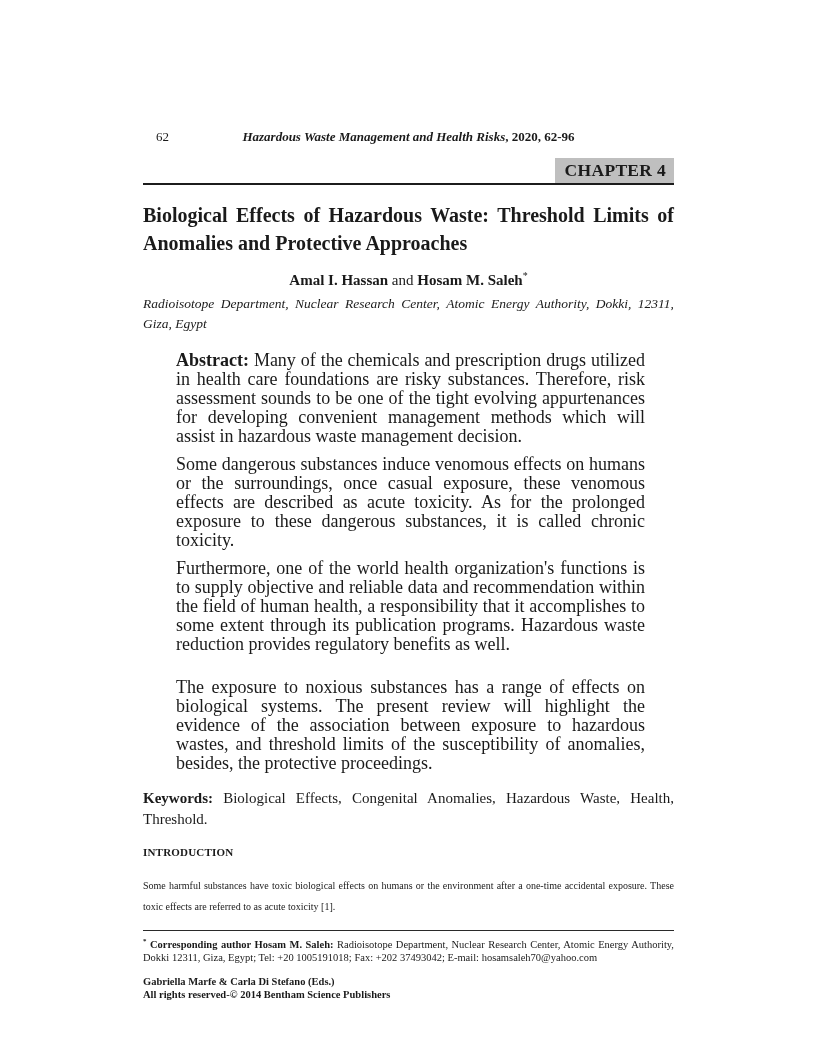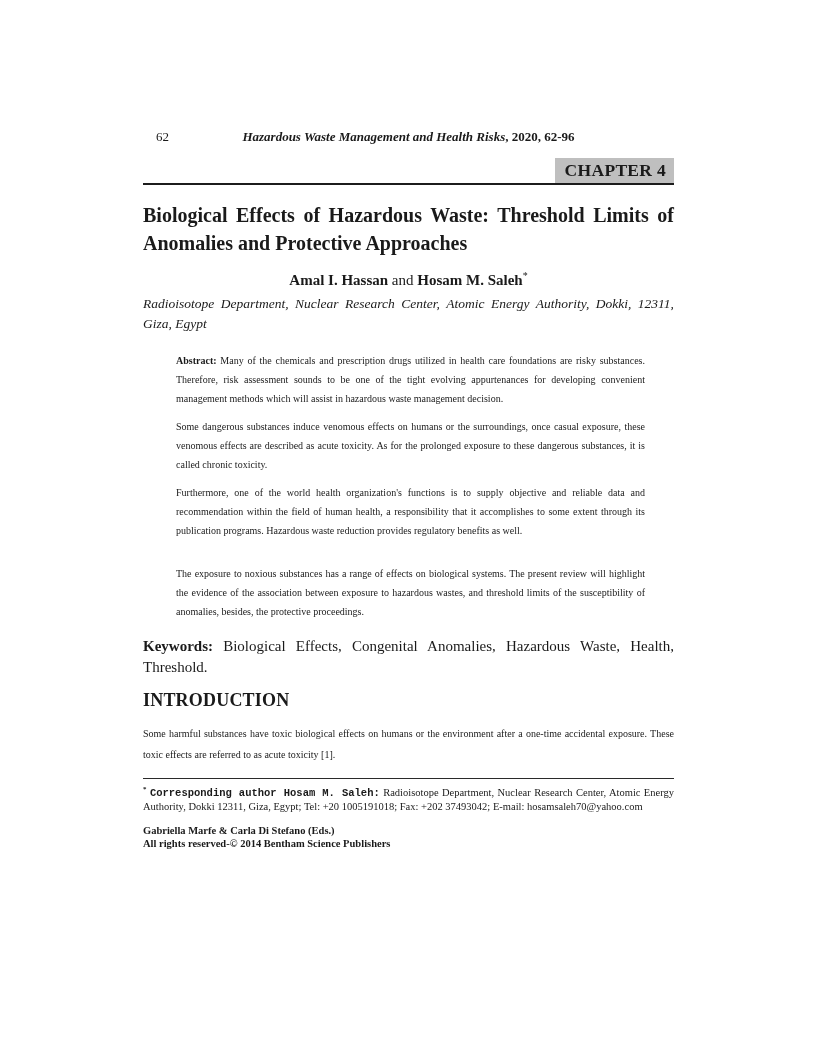--- a/index.html
+++ b/index.html
@@ -77,39 +77,39 @@
     font-style: italic;
     font-size: 13.5px;
     line-height: 20px;
     text-align: justify;
   }
   
   .abstract-block {
     margin-top: 17px;
     margin-left: 33px;
     margin-right: 29px;
-    font-size: 10px;
+    font-size: 18px;
     line-height: 19px;
     text-align: justify;
   }
   .abstract-block p { margin: 0 0 9px 0; }
   .abstract-block p:last-child { margin-bottom: 0; margin-top: 24px; }
   .abstract-label { font-weight: bold; }
   
   .keywords {
     margin-top: 15px;
     font-size: 15px;
     line-height: 21px;
     text-align: justify;
   }
   .keywords-label { font-weight: bold; }
   
   .section-heading {
     margin: 13px 0 0 0;
-    font-size: 18px;
+    font-size: 11px;
     line-height: 19px;
     font-weight: bold;
     letter-spacing: 0.2px;
   }
   
   .body-paragraph {
     margin: 13px 0 0 0;
     font-size: 10px;
     line-height: 21px;
     text-align: justify;
@@ -117,21 +117,21 @@
   
   .footnote {
     margin-top: 13px;
     border-top: 1.5px solid #2a2a2a;
     padding-top: 4px;
     font-size: 10.5px;
     line-height: 13px;
     text-align: justify;
   }
   .footnote sup { font-size: 7px; font-weight: bold; }
-  .footnote .fn-bold { font-weight: bold; font-family: Liberation Mono, monospace; }
+  .footnote .fn-bold { font-weight: bold; }
   
   .publisher {
     margin-top: 11px;
     font-size: 10.5px;
     line-height: 13px;
     font-weight: bold;
   }
 </style>
 </head>
 <body>

